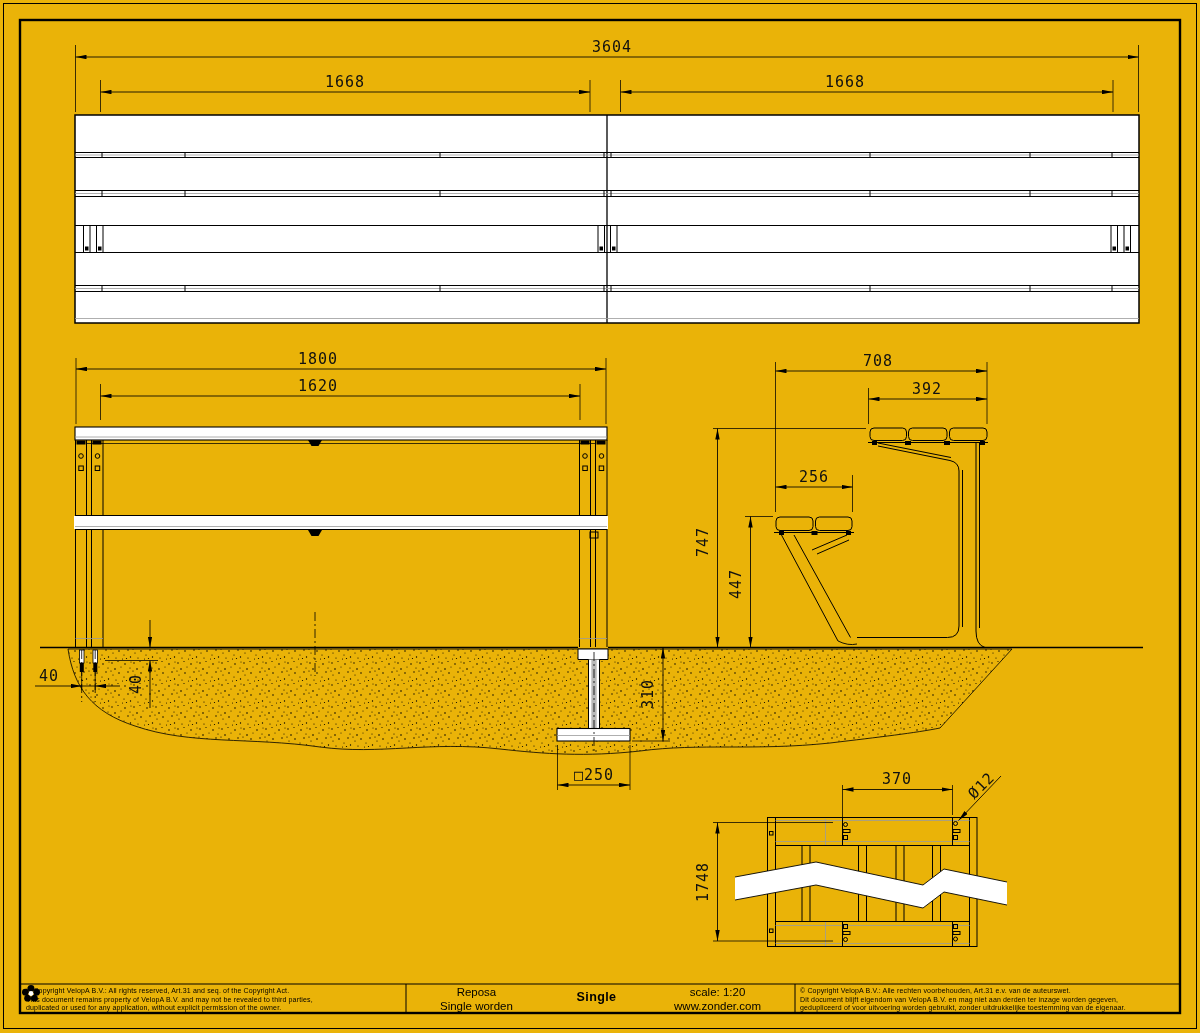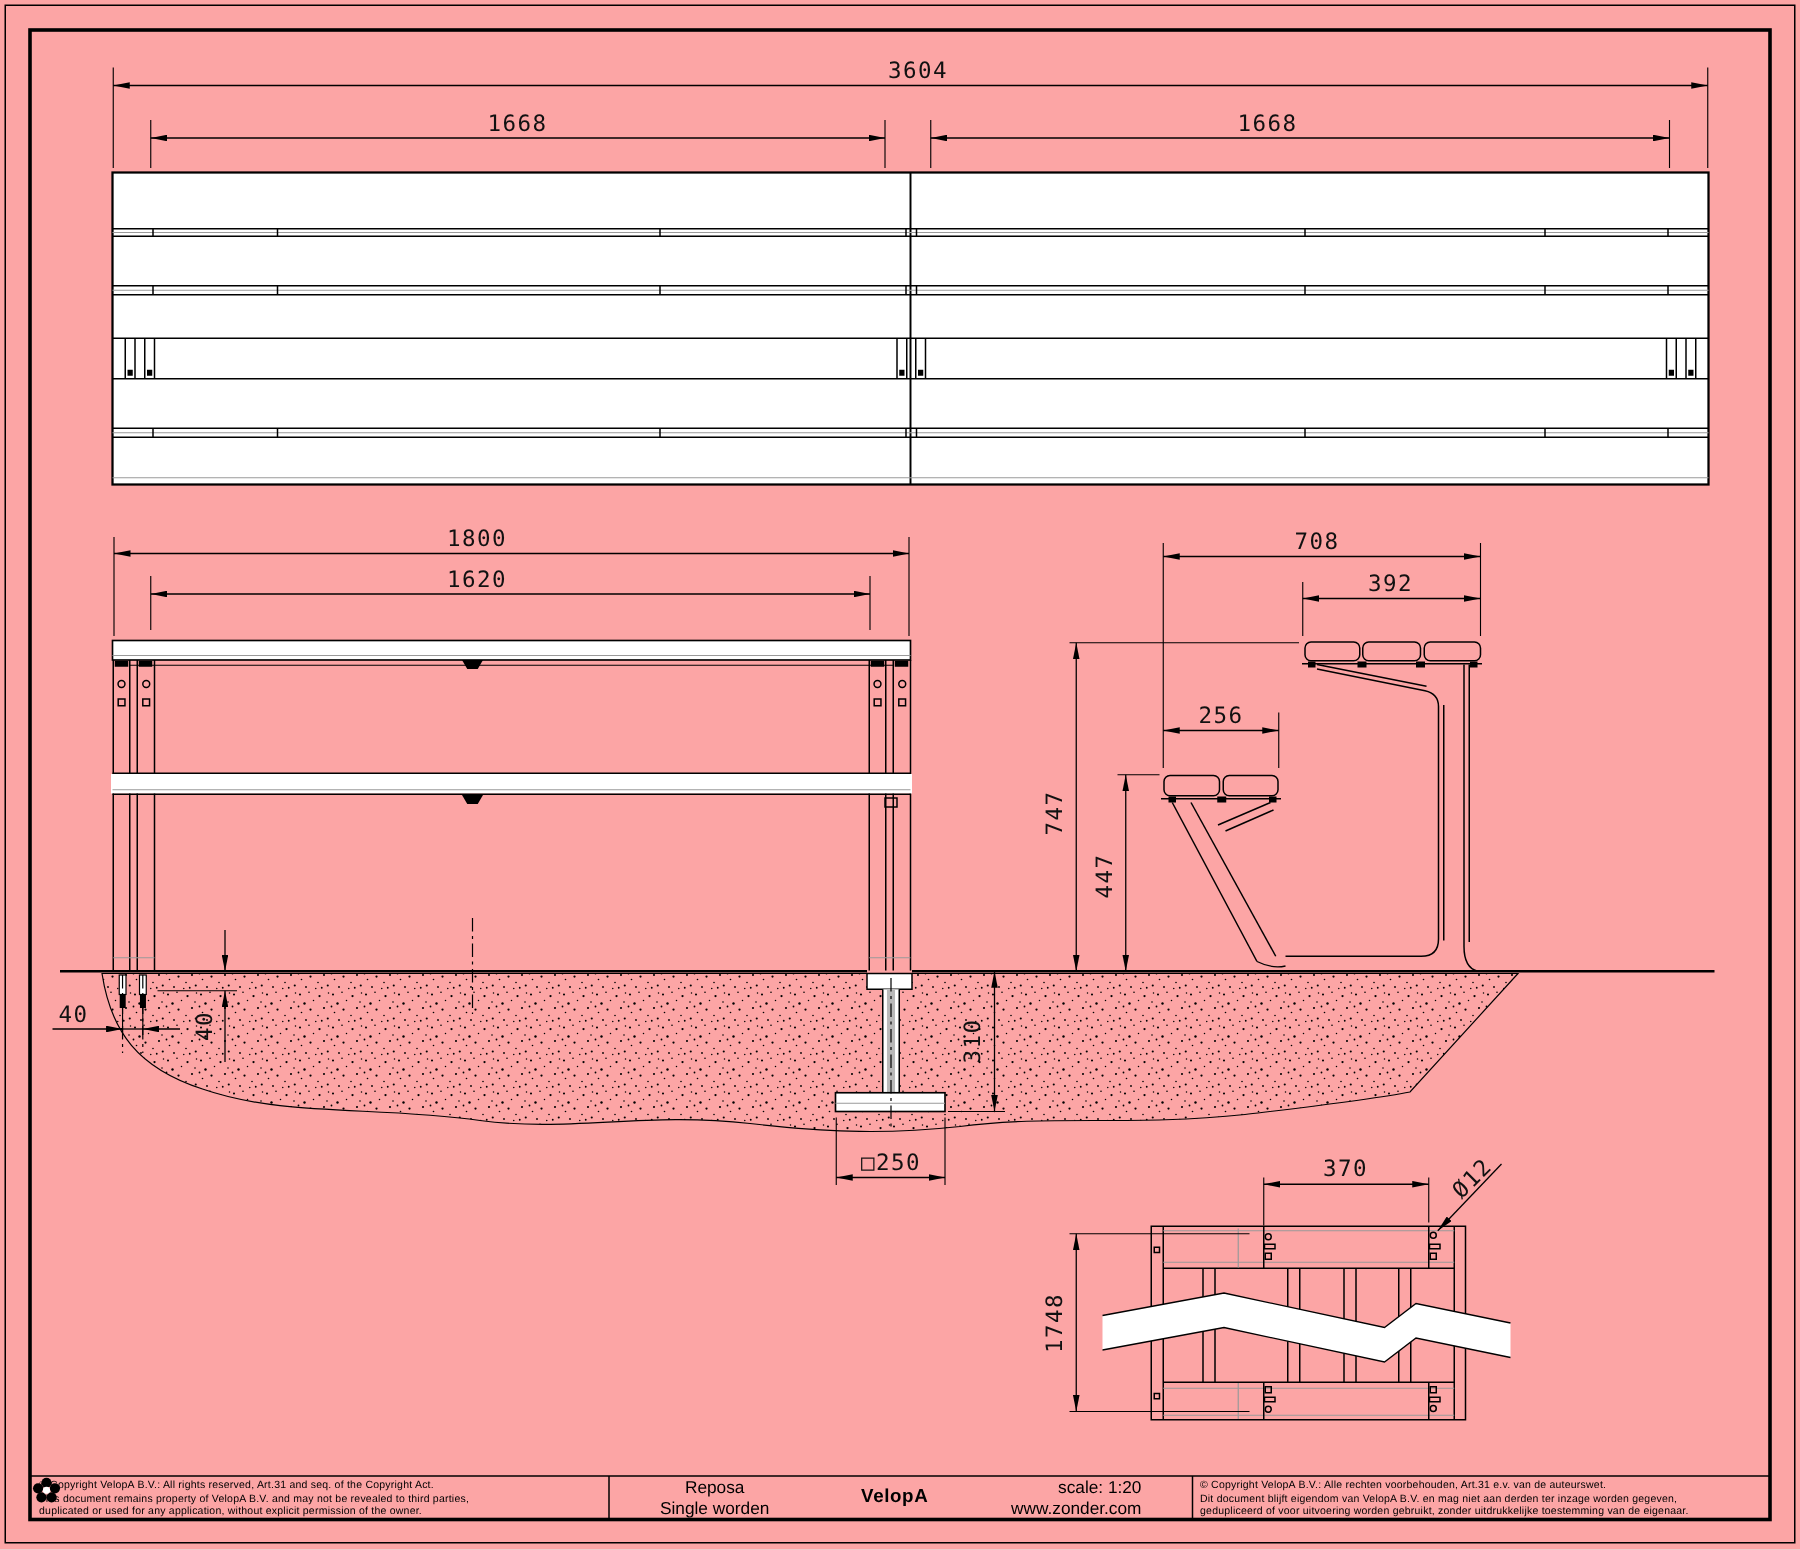--- a/index.html
+++ b/index.html
@@ -1,17 +1,17 @@
 <!DOCTYPE html>
 <html><head>
 <meta charset="utf-8">
 <style>
   html,body { margin:0; padding:0; background:#e8e8e8; }
   .sheet {
-    position:relative; width:1200px; height:1033px; background:#fca5a5;
+    position:relative; width:1200px; height:1033px; background:#eab308;
     font-family:"Liberation Sans", sans-serif; overflow:hidden;
   }
   svg { position:absolute; left:0; top:0; }
   .ln   { stroke:#000; stroke-width:1; fill:none; }
   .thk  { stroke:#000; stroke-width:1.6; fill:none; }
   .gr   { stroke:#9a9a9a; stroke-width:0.8; fill:none; }
   .grf  { fill:#b9b9b9; }
   .ext  { stroke:#000; stroke-width:0.75; fill:none; }
   .dim  { stroke:#000; stroke-width:0.85; fill:none; }
   .cl   { stroke:#000; stroke-width:0.8; fill:none; stroke-dasharray:9 3 2 3; }
@@ -23,21 +23,21 @@
   }
   
   .footer { position:absolute; left:18px; top:984px; width:1160px; height:29px; display:flex; }
   .fcell  { box-sizing:border-box; height:100%; }
   .f-copy { width:386px; padding:3px 0 0 8px; font-size:7px; line-height:8.6px; color:#000; letter-spacing:0.15px; }
   .f-copy.right { width:385px; padding-left:7px; }
   .f-mid  { width:389px; display:flex; align-items:center; justify-content:space-between; }
   .f-prod { text-align:center; font-size:11.5px; line-height:14px; color:#000; margin-left:36px; }
   .f-logo { display:flex; flex-direction:column; align-items:center; margin-left:6px; }
   .f-logo .brand { font-size:12.5px; font-weight:bold; letter-spacing:0.4px; color:#000; margin-top:-3px; }
-  .f-scale { text-align:right; font-size:11.5px; line-height:14px; color:#000; margin-right:32px; }
+  .f-scale { text-align:center; font-size:11.5px; line-height:14px; color:#000; margin-right:32px; }
 </style>
 </head>
 <body>
 
 <div class="sheet">
 <svg width="1200" height="1033" viewBox="0 0 1200 1033">
   <defs>
     <marker id="ar" viewBox="0 0 11 4.4" refX="11" refY="2.2" markerWidth="11" markerHeight="4.4" markerUnits="userSpaceOnUse" orient="auto-start-reverse">
       <path d="M0,0 L11,2.2 L0,4.4 Z" fill="#000"></path>
     </marker>
@@ -424,21 +424,21 @@
       <svg width="26" height="19" viewBox="0 0 26 19">
         <g fill="#000">
           <circle cx="13" cy="4.5" r="3.4"></circle>
           <circle cx="18.6" cy="8.2" r="3.4"></circle>
           <circle cx="16.4" cy="14.2" r="3.4"></circle>
           <circle cx="9.6" cy="14.2" r="3.4"></circle>
           <circle cx="7.4" cy="8.2" r="3.4"></circle>
         </g>
         <circle cx="13" cy="9.5" r="2.4" fill="#fff"></circle>
       </svg>
-      <span class="brand">VelopA</span>
+      <span class="brand">Single</span>
     </div>
     <div class="f-scale">
       <div>scale: 1:20</div>
       <div>www.zonder.com</div>
     </div>
   </div>
   <div class="fcell f-copy right">
     <div>© Copyright VelopA B.V.: Alle rechten voorbehouden, Art.31 e.v. van de auteurswet.</div>
     <div>Dit document blijft eigendom van VelopA B.V. en mag niet aan derden ter inzage worden gegeven,</div>
     <div>gedupliceerd of voor uitvoering worden gebruikt, zonder uitdrukkelijke toestemming van de eigenaar.</div>

